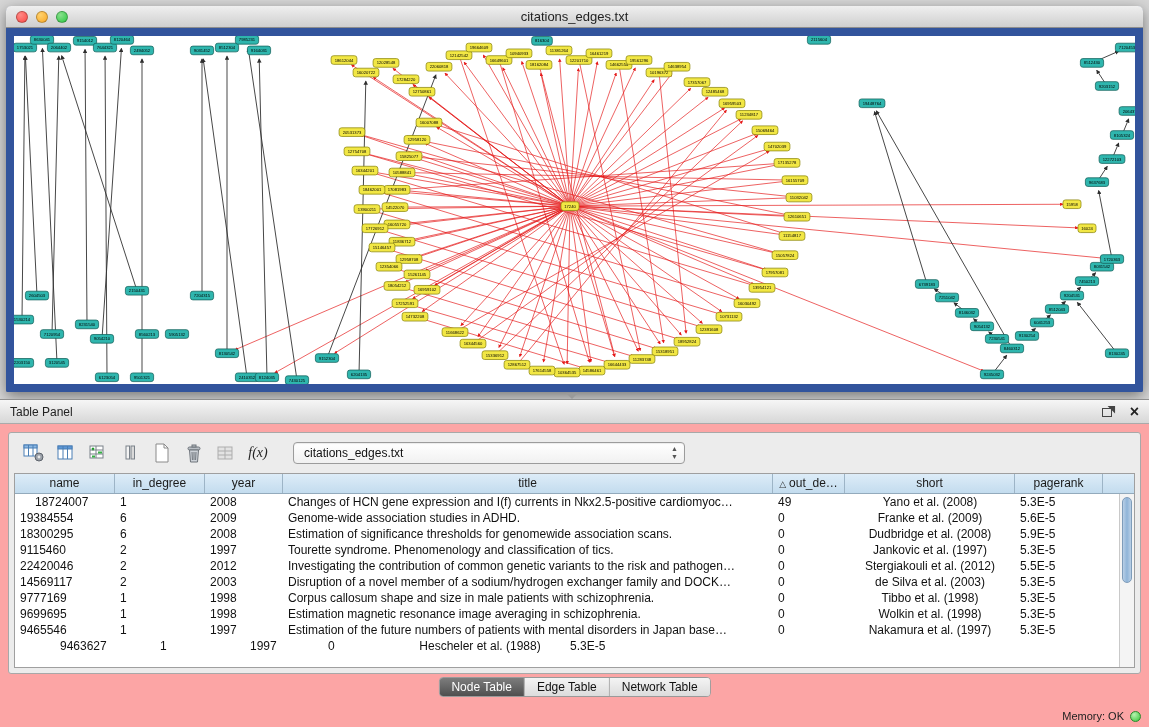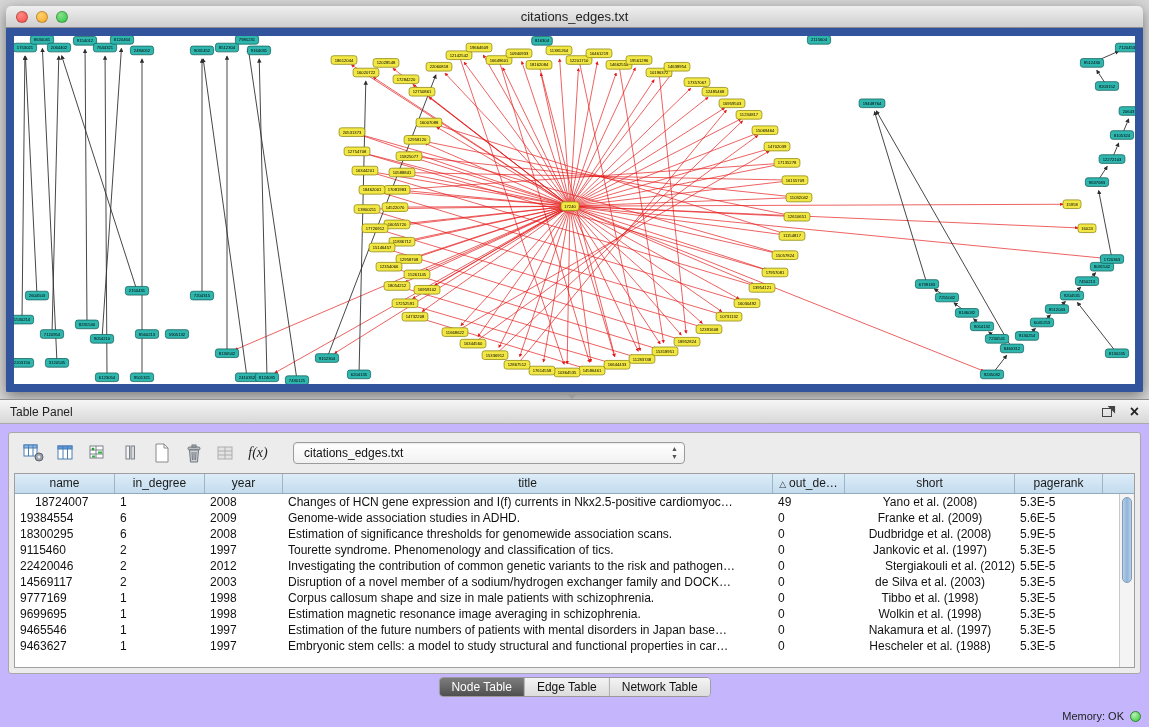--- a/index.html
+++ b/index.html
@@ -22,21 +22,21 @@
   .net-canvas { width:100%; height:100%; background:#ffffff; position:relative; overflow:hidden; }
   .net-canvas svg { width:100%; height:100%; display:block; }
 
   
   .split-handle { position:absolute; left:566px; top:393px; width:0; height:0;
                   border-left:6px solid transparent; border-right:6px solid transparent;
                   border-top:6px solid #9a9a9a; }
 
   
   .tpanel { position:absolute; left:0; top:399px; width:1149px; height:328px;
-            background:#c4b5fd; border-top:1px solid #8f8f8f; }
+            background:#fca5a5; border-top:1px solid #8f8f8f; }
   .tp-header { height:24px; background:linear-gradient(#f6f6f6,#d7d7d7);
                border-bottom:1px solid #aaaaaa; display:flex; align-items:center; position:relative; }
   .tp-title { font-size:12px; color:#222; margin-left:10px; }
   .tp-float { position:absolute; right:34px; top:5px; width:14px; height:14px; cursor:default; }
   .tp-float .sq { position:absolute; left:1px; top:3px; width:10px; height:9px; border:1.5px solid #444; }
   .tp-float .ar { position:absolute; right:0; top:0; font-size:9px; color:#444; font-weight:bold; line-height:9px;}
   .tp-close { position:absolute; right:10px; top:2px; font-size:16px; font-weight:bold; color:#222; line-height:20px; }
 
   .tp-box { position:absolute; left:8px; right:8px; top:32px; height:242px;
             background:#ececec; border:1px solid #a8a8a8; border-radius:3px; }
@@ -876,21 +876,21 @@
             <div class="td" style="width: 72px;">0</div>
             <div class="td center" style="width: 170px;">Jankovic et al. (1997)</div>
             <div class="td" style="width: 88px;">5.3E-5</div>
           </div>
           <div class="tr">
             <div class="td" style="width: 100px;">22420046</div>
             <div class="td" style="width: 90px;">2</div>
             <div class="td" style="width: 78px;">2012</div>
             <div class="td" style="width: 490px;">Investigating the contribution of common genetic variants to the risk and pathogen…</div>
             <div class="td" style="width: 72px;">0</div>
-            <div class="td center" style="width: 170px; text-align: right;">Stergiakouli et al. (2012)</div>
+            <div class="td center" style="width: 170px;">Stergiakouli et al. (2012)</div>
             <div class="td" style="width: 88px;">5.5E-5</div>
           </div>
           <div class="tr">
             <div class="td" style="width: 100px;">14569117</div>
             <div class="td" style="width: 90px;">2</div>
             <div class="td" style="width: 78px;">2003</div>
             <div class="td" style="width: 490px;">Disruption of a novel member of a sodium/hydrogen exchanger family and DOCK…</div>
             <div class="td" style="width: 72px;">0</div>
             <div class="td center" style="width: 170px;">de Silva et al. (2003)</div>
             <div class="td" style="width: 88px;">5.3E-5</div>
@@ -916,24 +916,23 @@
           <div class="tr">
             <div class="td" style="width: 100px;">9465546</div>
             <div class="td" style="width: 90px;">1</div>
             <div class="td" style="width: 78px;">1997</div>
             <div class="td" style="width: 490px;">Estimation of the future numbers of patients with mental disorders in Japan base…</div>
             <div class="td" style="width: 72px;">0</div>
             <div class="td center" style="width: 170px;">Nakamura et al. (1997)</div>
             <div class="td" style="width: 88px;">5.3E-5</div>
           </div>
           <div class="tr">
-            <div class="td" style="width: 100px;">9463627</div>
+            <div class="td" style="width: 100px; margin-left: 40px;">9463627</div>
             <div class="td" style="width: 90px;">1</div>
             <div class="td" style="width: 78px;">1997</div>
-            <div class="td" style="width: 490px;">Embryonic stem cells: a model to study structural and functional properties in car…</div>
             <div class="td" style="width: 72px;">0</div>
             <div class="td center" style="width: 170px;">Hescheler et al. (1988)</div>
             <div class="td" style="width: 88px;">5.3E-5</div>
           </div>
         </div>
       <div class="vscroll">
         <div class="vthumb"></div>
       </div>
     </div>
   </div>

